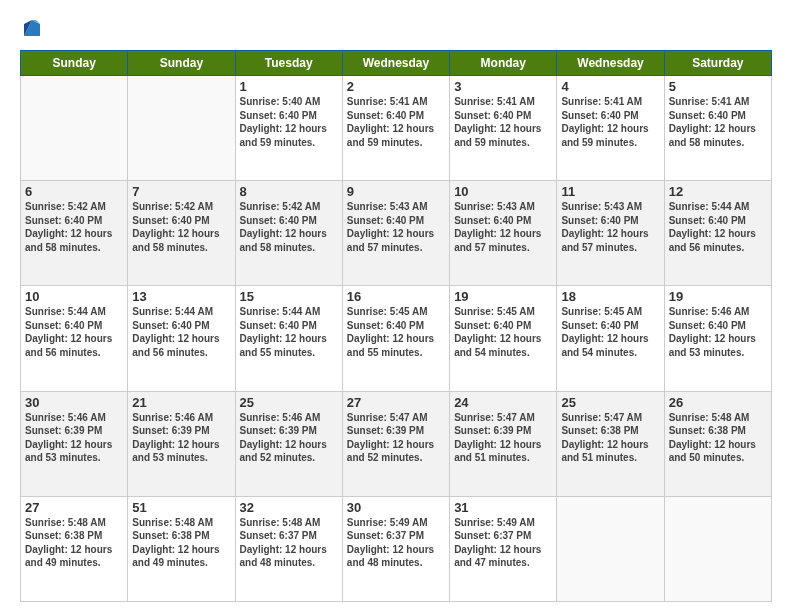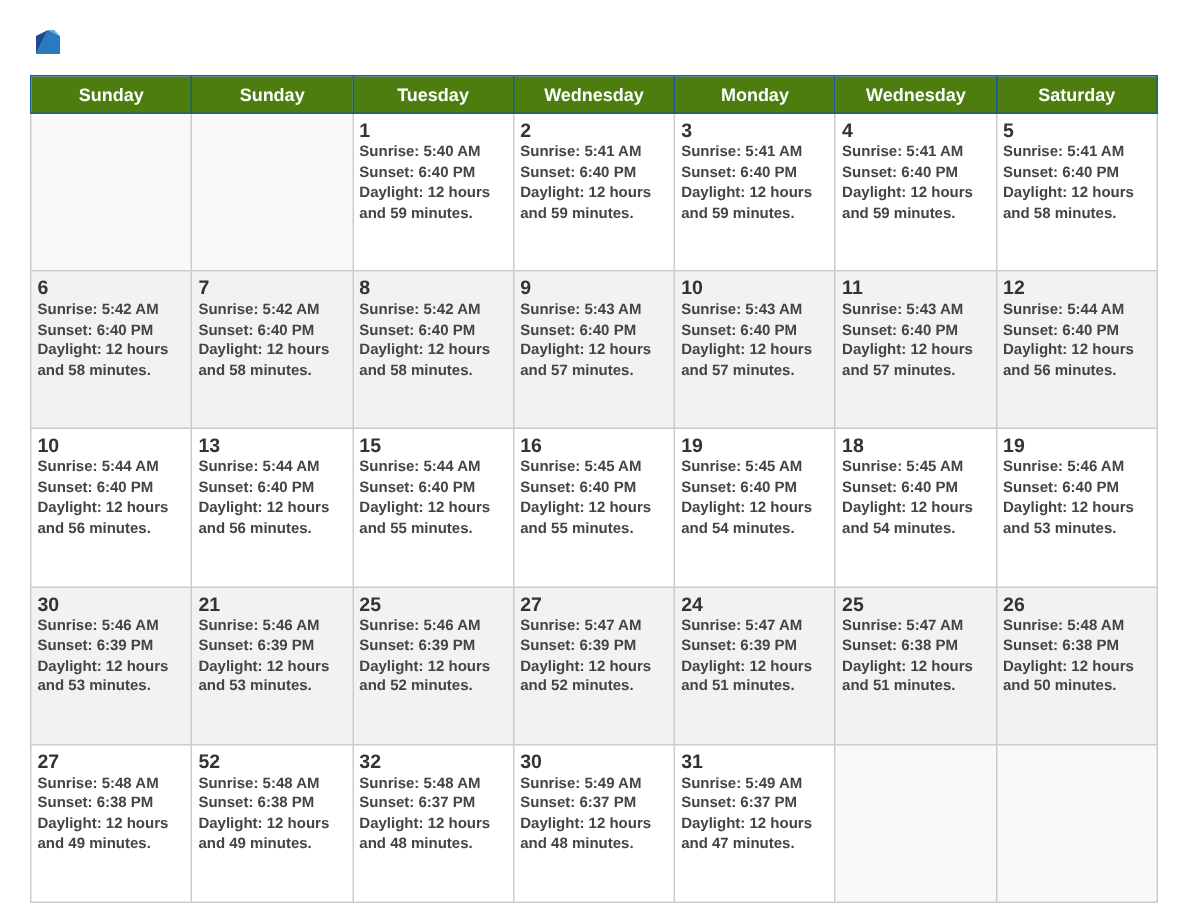--- a/index.html
+++ b/index.html
@@ -302,21 +302,21 @@
           </td>
         </tr>
         <tr>
           <td>
             <span class="day-number">27</span>
             <div class="day-info" style="white-space: pre-line;">Sunrise: 5:48 AM
 Sunset: 6:38 PM
 Daylight: 12 hours and 49 minutes.</div>
           </td>
           <td>
-            <span class="day-number">52</span>
+            <span class="day-number">51</span>
             <div class="day-info" style="white-space: pre-line;">Sunrise: 5:48 AM
 Sunset: 6:38 PM
 Daylight: 12 hours and 49 minutes.</div>
           </td>
           <td>
             <span class="day-number">32</span>
             <div class="day-info" style="white-space: pre-line;">Sunrise: 5:48 AM
 Sunset: 6:37 PM
 Daylight: 12 hours and 48 minutes.</div>
           </td>

